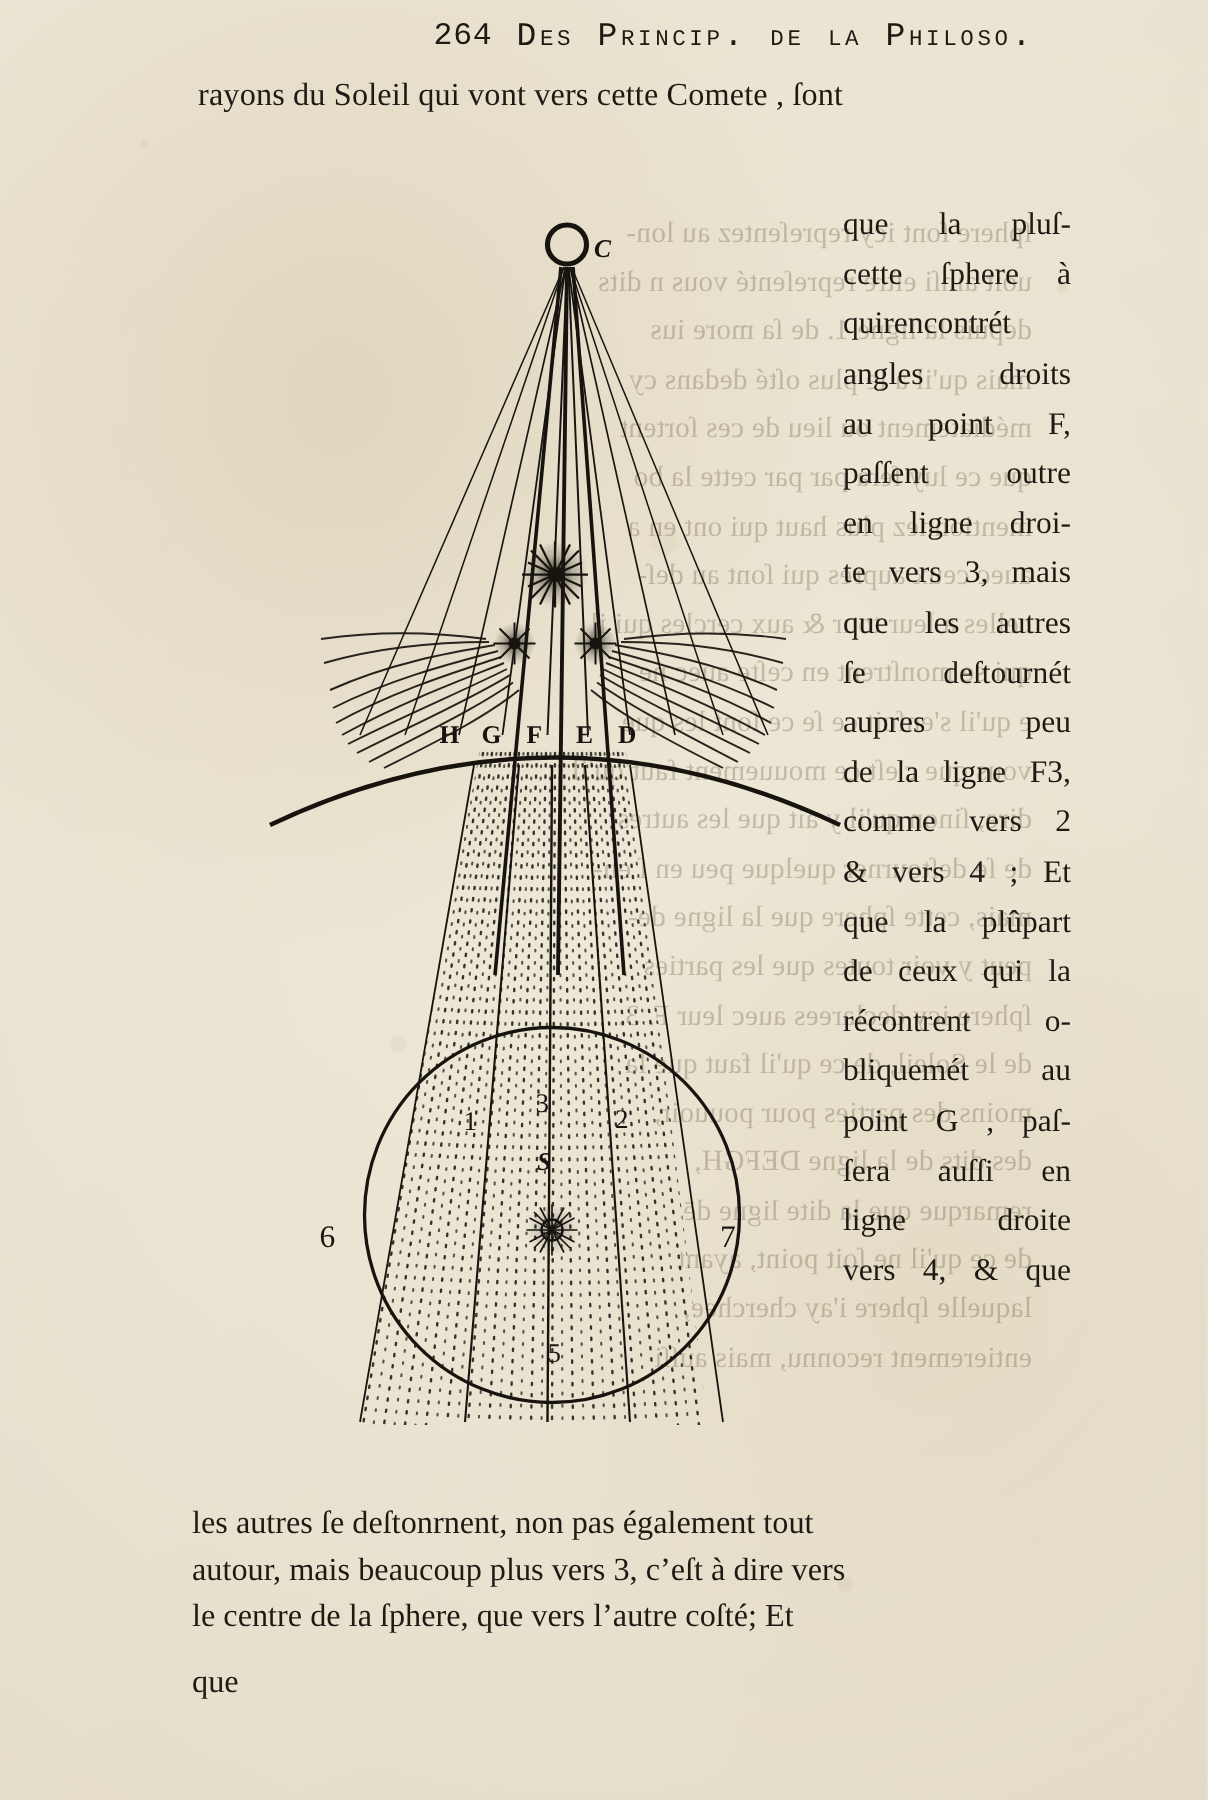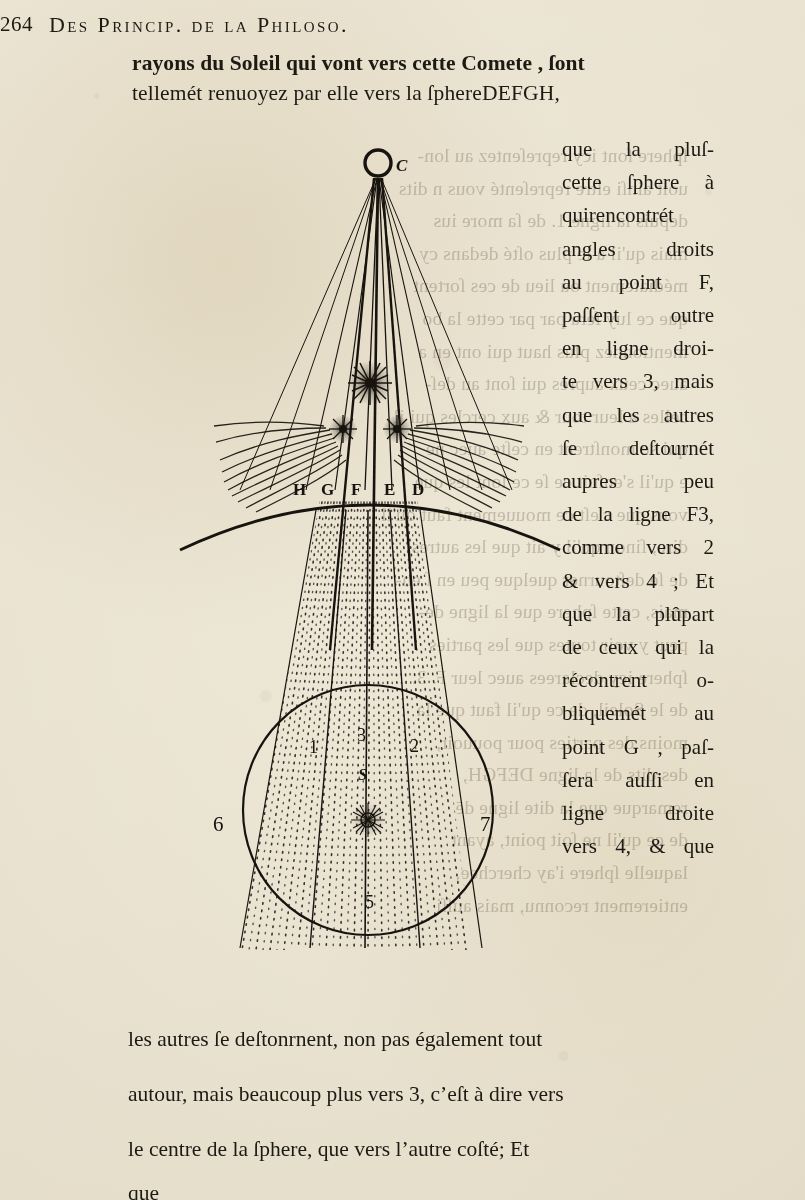--- a/index.html
+++ b/index.html
@@ -61,22 +61,23 @@
     position: absolute;
     inset: 0;
   }
 
   
   .header {
     position: absolute;
     top: 12px;
     left: 0;
     width: 690px;
-    text-align: left;
+    text-align: right;
     white-space: nowrap;
+    font-family: Liberation Mono, monospace;
   }
   .folio {
     font-size: 21px;
     letter-spacing: 0.5px;
     margin-right: 16px;
     vertical-align: 1px;
   }
   .running-title {
     font-size: 22px;
     font-variant: small-caps;
@@ -85,21 +86,21 @@
 
   
   .topline {
     position: absolute;
     left: 132px;
     width: 546px;
     font-size: 21.5px;
     line-height: 30px;
     letter-spacing: 0.1px;
   }
-  .topline.l1 { top: 48px; font-weight: bold; }
+  .topline.l1 { top: 48px; }
   .topline.l2 { top: 78px; letter-spacing: 0.15px; }
 
   
   .rightcol {
     position: absolute;
     top: 133px;
     left: 562px;
     width: 152px;
     font-size: 21px;
     line-height: 33.2px;
@@ -110,21 +111,21 @@
 
   
   .bottomblock {
     position: absolute;
     left: 128px;
     top: 1000px;
     width: 552px;
     font-size: 21.5px;
     line-height: 31px;
   }
-  .bottomblock .ln { white-space: nowrap; margin-top: 24px; }
+  .bottomblock .ln { white-space: nowrap; }
   .bottomblock .last {
     text-align: left;
     margin-top: 13px;
   }
 
   
   .figure {
     position: absolute;
     left: 120px;
     top: 130px;
@@ -195,21 +196,20 @@
 laquelle ſphere i'ay cherchee,
 entierement reconnu, mais auſſi</div>
 
 <div class="content">
 
   <div class="header">
     <span class="folio">264</span><span class="running-title">Des Princip. de la Philoso.</span>
   </div>
 
   <div class="topline l1">rayons du Soleil qui vont vers cette Comete , ſont</div>
-  <div class="topline l2">tellemét renuoyez par elle vers la ſphereDEFGH,</div>
 
   <div class="figure">
     <svg width="450" height="840" viewBox="0 0 450 840">
       <defs>
         <clipPath id="beamclip">
           <path d="M 258 50 L 352 820 L 118 820 Z"></path>
         </clipPath>
         <radialGradient id="sunglow" cx="50%" cy="50%" r="50%">
           <stop offset="0%" stop-color="#1d1a14" stop-opacity="0.85"></stop>
           <stop offset="55%" stop-color="#1d1a14" stop-opacity="0.25"></stop>

